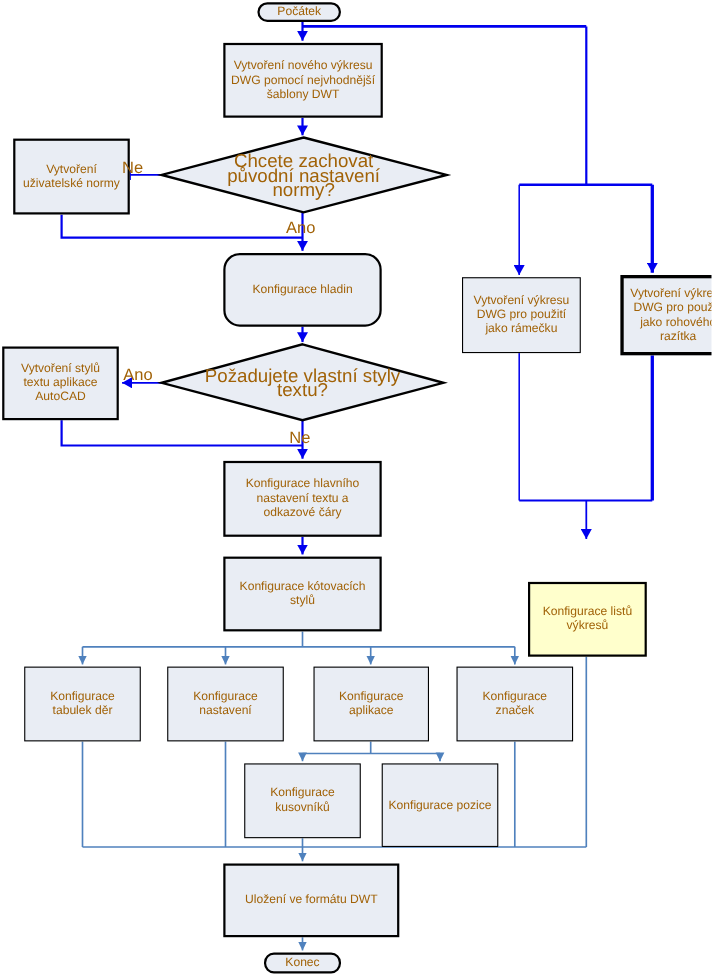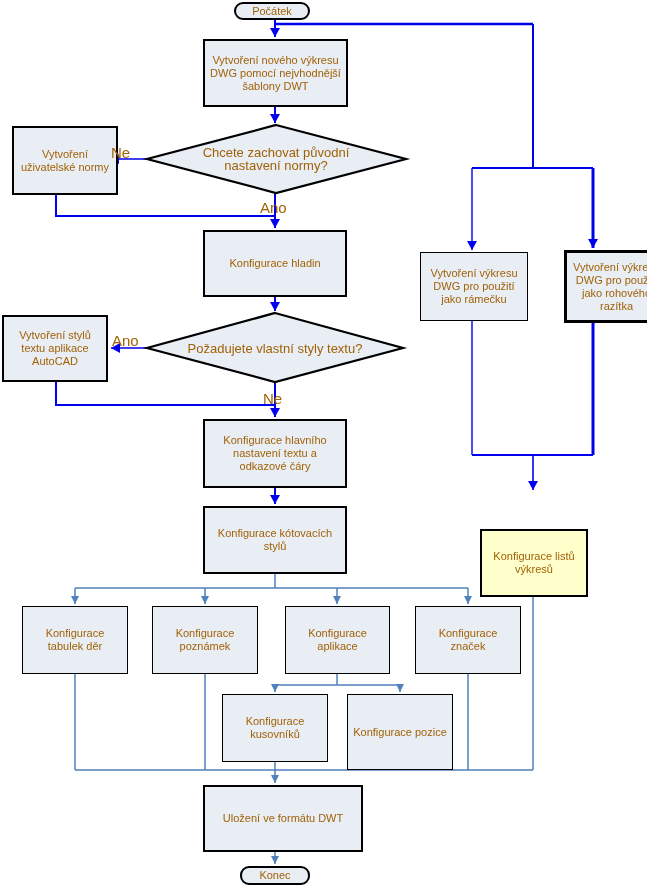--- a/index.html
+++ b/index.html
@@ -13,21 +13,21 @@
     background:#e9edf4;border:2px solid #000;
     display:flex;align-items:center;justify-content:center;text-align:center;
     font-size:11px;line-height:13px;padding:2px 4px;
   }
   .b1{border-width:1px;}
   .b3{border-width:3px;margin-left:26px;}
   .term{border-radius:9px;font-size:11px;padding:0 4px;}
   .yellow{background:#ffffcc;}
   .diamond-text{
     position:absolute;z-index:2;display:flex;align-items:center;justify-content:center;
-    text-align:center;font-size:13px;line-height:13px;background:transparent;
+    text-align:center;font-size:17px;line-height:13px;background:transparent;
   }
   .edge-label{
     position:absolute;z-index:3;font-size:15px;line-height:12px;background:transparent;
   }
 </style>
 </head>
 <body>
 
 <div class="canvas">
 
@@ -86,41 +86,41 @@
     </g>
 
     <polygon points="276,125 406,159 276,193 147,159" fill="#e9edf4" stroke="#000" stroke-width="2.2"></polygon>
     <polygon points="275,313 403,348 275,382 147,348" fill="#e9edf4" stroke="#000" stroke-width="2.2"></polygon>
   </svg>
 
   <div class="node term" style="left:234px;top:2px;width:76px;height:18px;">Počátek</div>
   <div class="node term" style="left:240px;top:866px;width:70px;height:19px;">Konec</div>
 
   <div class="node" style="left:203px;top:39px;width:145px;height:68px;">Vytvoření nového výkresu DWG pomocí nejvhodnější šablony DWT</div>
-  <div class="node" style="left:203px;top:230px;width:144px;height:67px;">Konfigurace hladin</div>
+  <div class="node" style="left:203px;top:230px;width:144px;height:67px;border-radius:15px;">Konfigurace hladin</div>
   <div class="node" style="left:203px;top:419px;width:144px;height:69px;">Konfigurace hlavního nastavení textu a odkazové čáry</div>
   <div class="node" style="left:203px;top:506px;width:144px;height:68px;">Konfigurace kótovacích stylů</div>
 
   <div class="node" style="left:12px;top:126px;width:106px;height:69px;">Vytvoření uživatelské normy</div>
   <div class="node" style="left:2px;top:315px;width:106px;height:67px;">Vytvoření stylů textu aplikace AutoCAD</div>
 
   <div class="diamond-text" style="left:191px;top:134px;width:170px;height:50px;">Chcete zachovat původní nastavení normy?</div>
   <div class="diamond-text" style="left:165px;top:337px;width:220px;height:22px;">Požadujete vlastní styly textu?</div>
 
   <div class="edge-label" style="left:111px;top:147px;">Ne</div>
   <div class="edge-label" style="left:260px;top:202px;">Ano</div>
   <div class="edge-label" style="left:112px;top:335px;">Ano</div>
   <div class="edge-label" style="left:263px;top:393px;">Ne</div>
 
   <div class="node b1" style="left:420px;top:252px;width:108px;height:69px;">Vytvoření výkresu DWG pro použití jako rámečku</div>
   <div class="node b3" style="left:538px;top:250px;width:105px;height:73px;">Vytvoření výkresu DWG pro použití jako rohového razítka</div>
   <div class="node yellow" style="left:480px;top:492px;width:108px;height:68px;margin-top:37px;">Konfigurace listů výkresů</div>
 
   <div class="node b1" style="left:22px;top:606px;width:106px;height:68px;">Konfigurace tabulek děr</div>
-  <div class="node b1" style="left:152px;top:606px;width:106px;height:68px;">Konfigurace poznámek</div>
+  <div class="node b1" style="left:152px;top:606px;width:106px;height:68px;">Konfigurace nastavení</div>
   <div class="node b1" style="left:285px;top:606px;width:105px;height:68px;">Konfigurace aplikace</div>
   <div class="node b1" style="left:415px;top:606px;width:106px;height:68px;">Konfigurace značek</div>
 
   <div class="node b1" style="left:222px;top:694px;width:106px;height:68px;">Konfigurace kusovníků</div>
   <div class="node b1" style="left:347px;top:694px;width:106px;height:76px;">Konfigurace pozice</div>
 
   <div class="node" style="left:203px;top:785px;width:160px;height:67px;">Uložení ve formátu DWT</div>
 
 </div>
 

